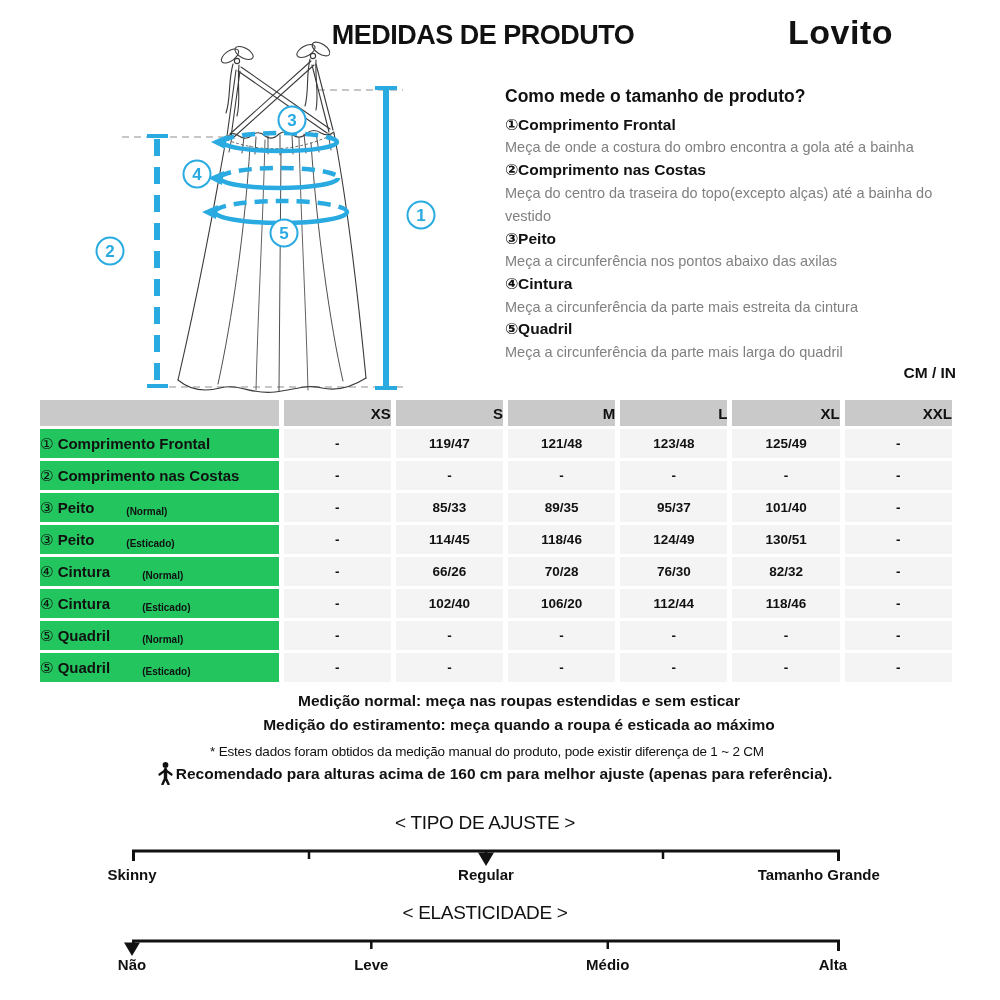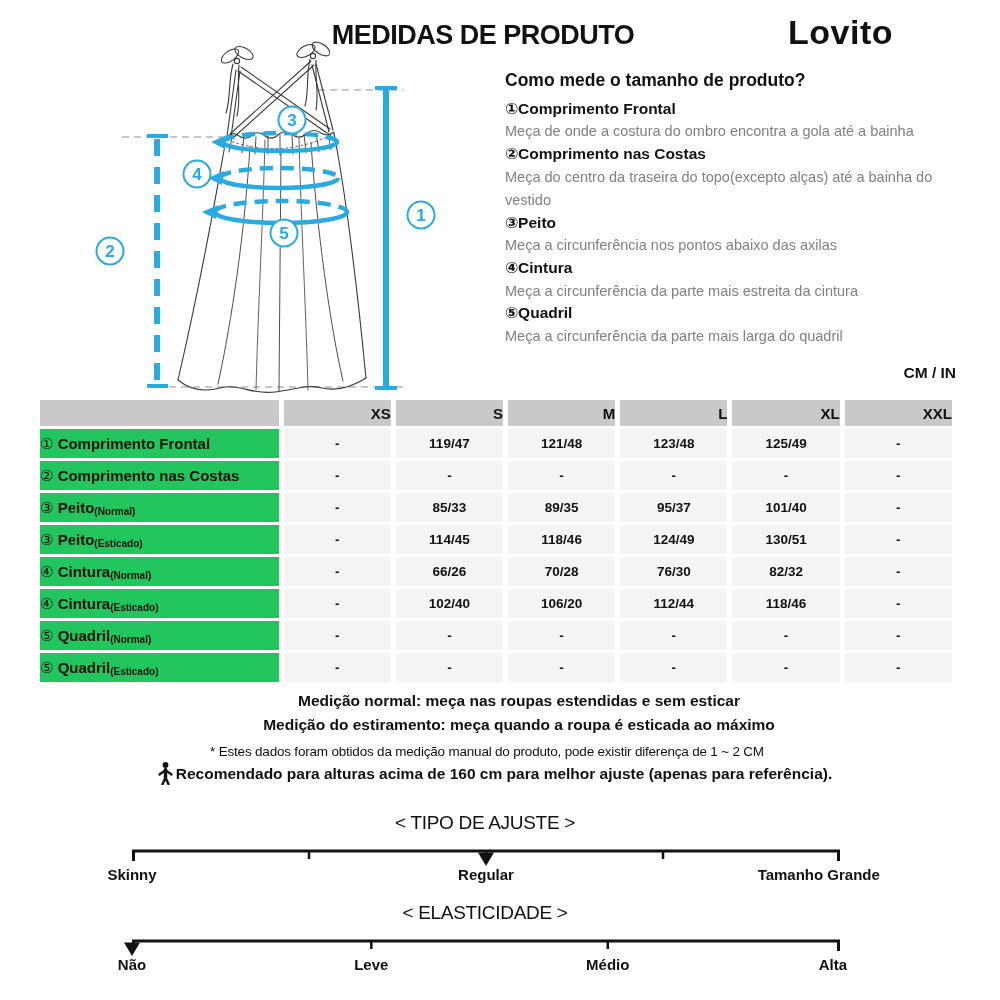--- a/index.html
+++ b/index.html
@@ -9,33 +9,33 @@
 
   
   .page-title{left:0;top:20px;width:966px;text-align:center;font-size:27px;font-weight:800;letter-spacing:-0.5px;}
   .brand{left:788px;top:13px;font-size:34px;font-weight:800;letter-spacing:0.5px;}
 
   
   .diagram{left:60px;top:40px;}
 
   
   .guide{left:505px;top:70px;width:465px;}
-  .guide-heading{font-size:17.5px;font-weight:800;margin:0 0 7px 0;}
+  .guide-heading{font-size:17.5px;font-weight:800;margin:16px 0 7px 0;}
   .g-label{font-size:15.5px;font-weight:800;line-height:1.45;}
   .g-desc{font-size:14.5px;color:#808080;line-height:1.58;}
   .unit-label{top:364px;right:44px;font-size:15.5px;font-weight:800;}
 
   
   table.size{position:absolute;left:35px;top:397px;width:922px;border-collapse:separate;border-spacing:5px 3px;table-layout:fixed;}
   table.size td{padding:0;vertical-align:middle;}
   td.hdr{background:#c9c9c9;height:26px;text-align:right;font-size:15px;font-weight:800;}
   td.lblcell{background:#22c55e;height:29px;padding-left:10px;font-size:15px;font-weight:800;white-space:nowrap;}
   td.valcell{background:#f4f4f4;height:29px;text-align:center;font-size:13.5px;font-weight:800;}
   .rnum{font-weight:400;font-size:15px;}
-  .rsub{font-size:10px;font-weight:800;position:relative;top:2px;}
+  .rsub{font-size:10px;font-weight:800;position:relative;top:2px;padding-left:32px;}
 
   
   .note-strong{left:0;width:974px;text-align:center;font-size:15.5px;font-weight:800;padding-left:32px;}
   .note-plain{left:0;width:974px;text-align:center;font-size:13.5px;font-weight:400;letter-spacing:-0.2px;}
   .note-reco{left:0;width:990px;top:762px;display:flex;justify-content:center;align-items:center;gap:3px;font-size:15.5px;font-weight:700;}
 
   
   .scale-block{position:absolute;left:0;width:1000px;height:90px;}
   .scale-title{position:absolute;left:0;width:970px;text-align:center;font-size:19px;font-weight:400;letter-spacing:-0.3px;}
   .scale-svg{position:absolute;left:132px;top:35px;overflow:visible;}

